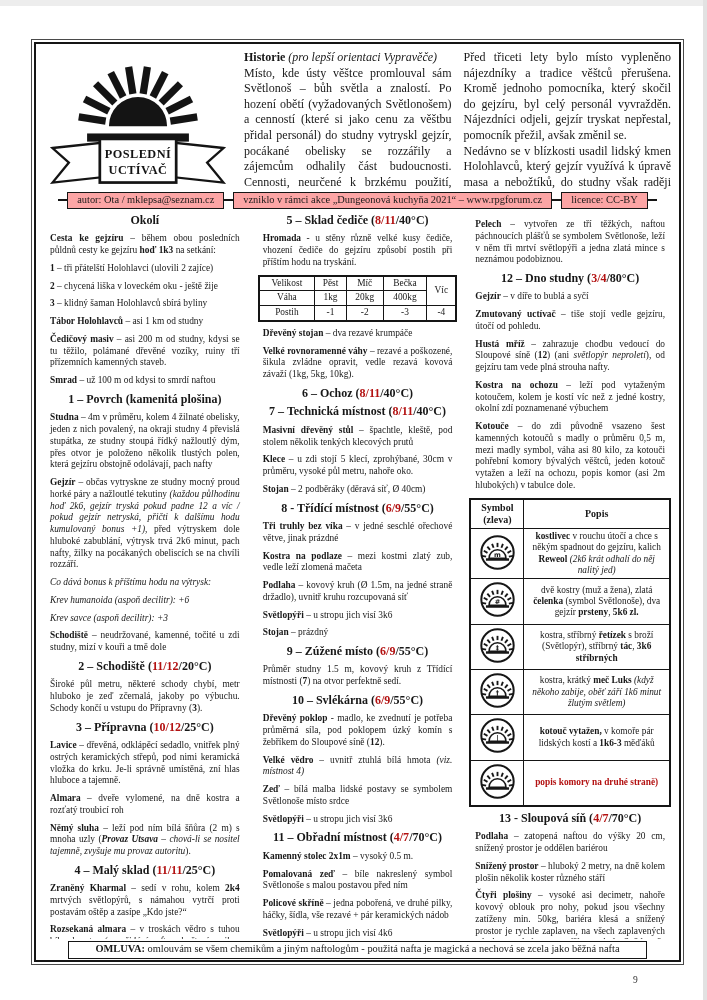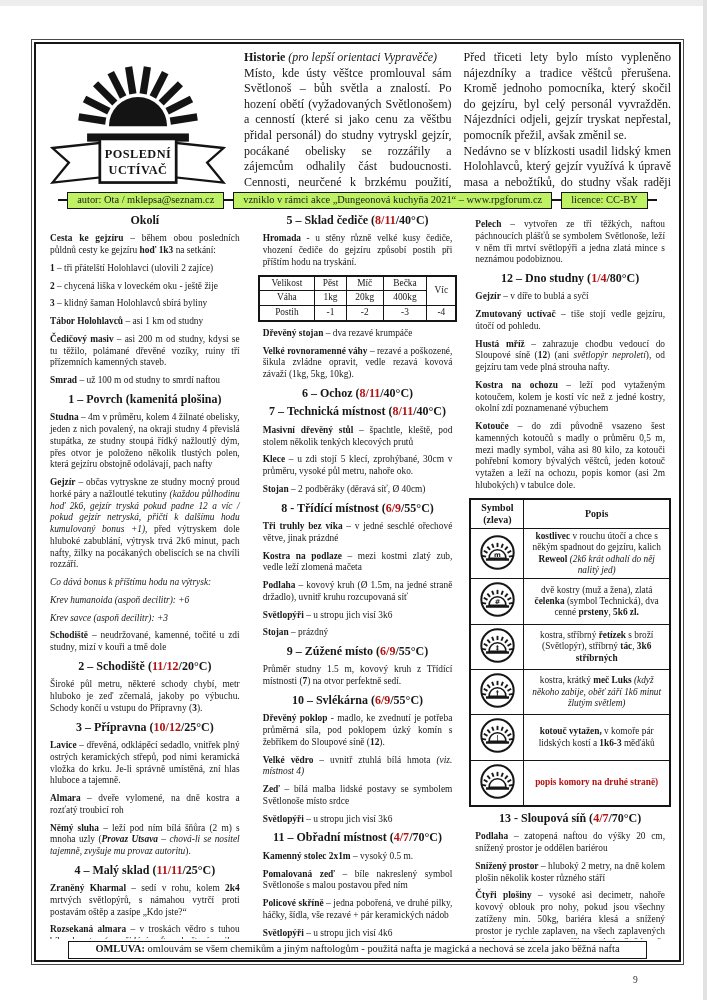--- a/index.html
+++ b/index.html
@@ -11,21 +11,21 @@
          border:2px solid #151515;outline:1px solid #4a4a4a;outline-offset:2px;}
   
   .header{position:absolute;top:2px;left:8px;right:8px;height:142px;display:flex;gap:12px;}
   .logo-wrap{width:188px;display:flex;align-items:flex-start;justify-content:center;padding-top:2px;}
   .hdr-col{flex:1;font-size:12px;line-height:1.3;text-align:justify;padding-top:4px;}
   .hdr-col .para{margin:0;}
   
   .authorbar{position:absolute;top:147px;left:-2px;right:-2px;height:18px;
              display:flex;align-items:center;justify-content:center;font-size:10.4px;}
   .ab-conn{width:9px;height:2.5px;background:#151515;}
-  .ab-box{border:1.6px solid #151515;background:#bef264;padding:0 9px;height:15px;line-height:13.5px;white-space:nowrap;}
+  .ab-box{border:1.6px solid #151515;background:#fca5a5;padding:0 9px;height:15px;line-height:13.5px;white-space:nowrap;}
   
   .cols{position:absolute;top:169px;left:8px;right:8px;bottom:21px;display:flex;gap:11px;overflow:hidden;}
   .col{flex:1;font-size:9.4px;line-height:1.25;text-align:justify;}
   .sec-h{font-weight:bold;font-size:12px;line-height:1.12;margin:5px 8px 2px;text-align:center;}
   .col .sec-h:first-child{margin-top:1px;}
   .para{margin:6px;}
   .rn-b{font-weight:bold}
   .rn-i{font-style:italic}
   .rn-bi{font-weight:bold;font-style:italic}
   .rn-r{color:#b31212}
@@ -100,21 +100,21 @@
 
     <div class="cols">
       <div class="col">
           <div class="sec-h"><span>Okolí</span></div>
           <div class="para"><span class="rn-b">Cesta ke gejzíru</span><span> – během obou posledních půldnů cesty ke gejzíru </span><span class="rn-b">hoď 1k3</span><span> na setkání:</span></div>
           <div class="para"><span class="rn-b">1</span><span> – tři přátelští Holohlavci (ulovili 2 zajíce)</span></div>
           <div class="para"><span class="rn-b">2</span><span> – chycená liška v loveckém oku - ještě žije</span></div>
           <div class="para"><span class="rn-b">3</span><span> – klidný šaman Holohlavců sbírá byliny</span></div>
           <div class="para"><span class="rn-b">Tábor Holohlavců</span><span> – asi 1 km od studny</span></div>
           <div class="para"><span class="rn-b">Čedičový masiv</span><span> – asi 200 m od studny, kdysi se tu těžilo, polámané dřevěné vozíky, ruiny tří přízemních kamenných staveb.</span></div>
-          <div class="para"><span class="rn-b">Smrad</span><span> – už 100 m od studny to smrdí naftou</span></div>
+          <div class="para"><span class="rn-b">Smrad</span><span> – už 100 m od kdysi to smrdí naftou</span></div>
           <div class="sec-h"><span>1 – Povrch (kamenitá plošina)</span></div>
           <div class="para"><span class="rn-b">Studna</span><span> – 4m v průměru, kolem 4 žilnaté obelisky, jeden z nich povalený, na okraji studny 4 převislá stupátka, ze studny stoupá řídký nažloutlý dým, přes otvor je položeno několik tlustých polen, která gejzíru obstojně odolávají, pach nafty</span></div>
           <div class="para"><span class="rn-b">Gejzír</span><span> – občas vytryskne ze studny mocný proud horké páry a nažloutlé tekutiny </span><span class="rn-i">(každou půlhodinu hoď 2k6, gejzír tryská pokud padne 12 a víc / pokud gejzír netryská, přičti k dalšímu hodu kumulovaný bonus +1)</span><span>, před výtryskem dole hluboké zabublání, výtrysk trvá 2k6 minut, pach nafty, žilky na pocákaných obeliscích se na chvíli rozzáří.</span></div>
           <div class="para"><span class="rn-i">Co dává bonus k příštímu hodu na výtrysk:</span></div>
           <div class="para"><span class="rn-i">Krev humanoida (aspoň decilitr): +6</span></div>
           <div class="para"><span class="rn-i">Krev savce (aspoň decilitr): +3</span></div>
           <div class="para"><span class="rn-b">Schodiště</span><span> – neudržované, kamenné, točité u zdi studny, mizí v kouři a tmě dole</span></div>
           <div class="sec-h"><span>2 – Schodiště (</span><span class="rn-r">11/12</span><span>/20°C)</span></div>
           <div class="para"><span>Široké půl metru, některé schody chybí, metr hluboko je zeď zčernalá, jakoby po výbuchu. Schody končí u vstupu do Přípravny (</span><span class="rn-b">3</span><span>).</span></div>
           <div class="sec-h"><span>3 – Přípravna (</span><span class="rn-r">10/12</span><span>/25°C)</span></div>
@@ -174,21 +174,21 @@
           <div class="para"><span class="rn-b">Zeď</span><span> – bílá malba lidské postavy se symbolem Světlonoše místo srdce</span></div>
           <div class="para"><span class="rn-b">Světlopýři</span><span> – u stropu jich visí 3k6</span></div>
           <div class="sec-h"><span>11 – Obřadní místnost (</span><span class="rn-r">4/7</span><span>/70°C)</span></div>
           <div class="para"><span class="rn-b">Kamenný stolec 2x1m</span><span> – vysoký 0.5 m.</span></div>
           <div class="para"><span class="rn-b">Pomalovaná zeď</span><span> – bíle nakreslený symbol Světlonoše s malou postavou před ním</span></div>
           <div class="para"><span class="rn-b">Policové skříně</span><span> – jedna pobořená, ve druhé pilky, háčky, šídla, vše rezavé + pár keramických nádob</span></div>
           <div class="para"><span class="rn-b">Světlopýři</span><span> – u stropu jich visí 4k6</span></div>
         </div>
       <div class="col">
           <div class="para"><span class="rn-b">Pelech</span><span> – vytvořen ze tří těžkých, naftou páchnoucích plášťů se symbolem Světlonoše, leží v něm tři mrtví světlopýři a jedna zlatá mince s neznámou podobiznou.</span></div>
-          <div class="sec-h"><span>12 – Dno studny (</span><span class="rn-r">1/4</span><span>/80°C)</span></div>
+          <div class="sec-h"><span>12 – Dno studny (</span><span class="rn-r">3/4</span><span>/80°C)</span></div>
           <div class="para"><span class="rn-b">Gejzír</span><span> – v díře to bublá a syčí</span></div>
           <div class="para"><span class="rn-b">Zmutovaný uctívač</span><span> – tiše stojí vedle gejzíru, útočí od pohledu.</span></div>
           <div class="para"><span class="rn-b">Hustá mříž</span><span> – zahrazuje chodbu vedoucí do Sloupové síně (</span><span class="rn-b">12</span><span>) (ani </span><span class="rn-i">světlopýr neproletí</span><span>), od gejzíru tam vede plná strouha nafty.</span></div>
           <div class="para"><span class="rn-b">Kostra na ochozu</span><span> – leží pod vytaženým kotoučem, kolem je kostí víc než z jedné kostry, okolní zdí poznamenané výbuchem</span></div>
           <div class="para"><span class="rn-b">Kotouče</span><span> – do zdi původně vsazeno šest kamenných kotoučů s madly o průměru 0,5 m, mezi madly symbol, váha asi 80 kilo, za kotouči pohřební komory bývalých věštců, jeden kotouč vytažen a leží na ochozu, popis komor (asi 2m hlubokých) v tabulce dole.</span></div>
           <table class="symbols">
             <tbody>
               <tr>
                 <th class="sym-h">Symbol
 (zleva)</th>
@@ -225,21 +225,21 @@
                       <line x1="24" y1="17" x2="24" y2="11.5" transform="rotate(0 24 32)"></line>
                       <line x1="24" y1="17" x2="24" y2="11.5" transform="rotate(20 24 32)"></line>
                       <line x1="24" y1="17" x2="24" y2="11.5" transform="rotate(40 24 32)"></line>
                       <line x1="24" y1="17" x2="24" y2="11.5" transform="rotate(60 24 32)"></line>
                       <line x1="24" y1="17" x2="24" y2="11.5" transform="rotate(80 24 32)"></line>
                     </g>
                     <rect x="9" y="31.5" width="30" height="3.2" fill="#161616"></rect>
                     <path d="M13,31.5 A11,11 0 0 1 35,31.5 Z" fill="#fff" stroke="#161616" stroke-width="2"></path>
                     <text x="24" y="30" text-anchor="middle" font-size="8.5" font-weight="bold" fill="#161616" font-family="DejaVu Sans, sans-serif">#</text>
                   </svg></td>
-                <td><span>dvě kostry (muž a žena), zlatá </span><span class="rn-b">čelenka</span><span> (symbol Technická), dva cenné </span><span class="rn-b">prsteny</span><span>, </span><span class="rn-b">5k6 zl.</span></td>
+                <td><span>dvě kostry (muž a žena), zlatá </span><span class="rn-b">čelenka</span><span> (symbol Světlonoše), dva gejzír </span><span class="rn-b">prsteny</span><span>, </span><span class="rn-b">5k6 zl.</span></td>
               </tr>
               <tr>
                 <td class="icon-cell"><svg width="37" height="37" viewBox="0 0 48 48">
                     <circle cx="24" cy="24" r="21" fill="none" stroke="#161616" stroke-width="2.6"></circle>
                     <g stroke="#161616" stroke-width="2.4">
                       <line x1="24" y1="17" x2="24" y2="11.5" transform="rotate(-80 24 32)"></line>
                       <line x1="24" y1="17" x2="24" y2="11.5" transform="rotate(-60 24 32)"></line>
                       <line x1="24" y1="17" x2="24" y2="11.5" transform="rotate(-40 24 32)"></line>
                       <line x1="24" y1="17" x2="24" y2="11.5" transform="rotate(-20 24 32)"></line>
                       <line x1="24" y1="17" x2="24" y2="11.5" transform="rotate(0 24 32)"></line>

